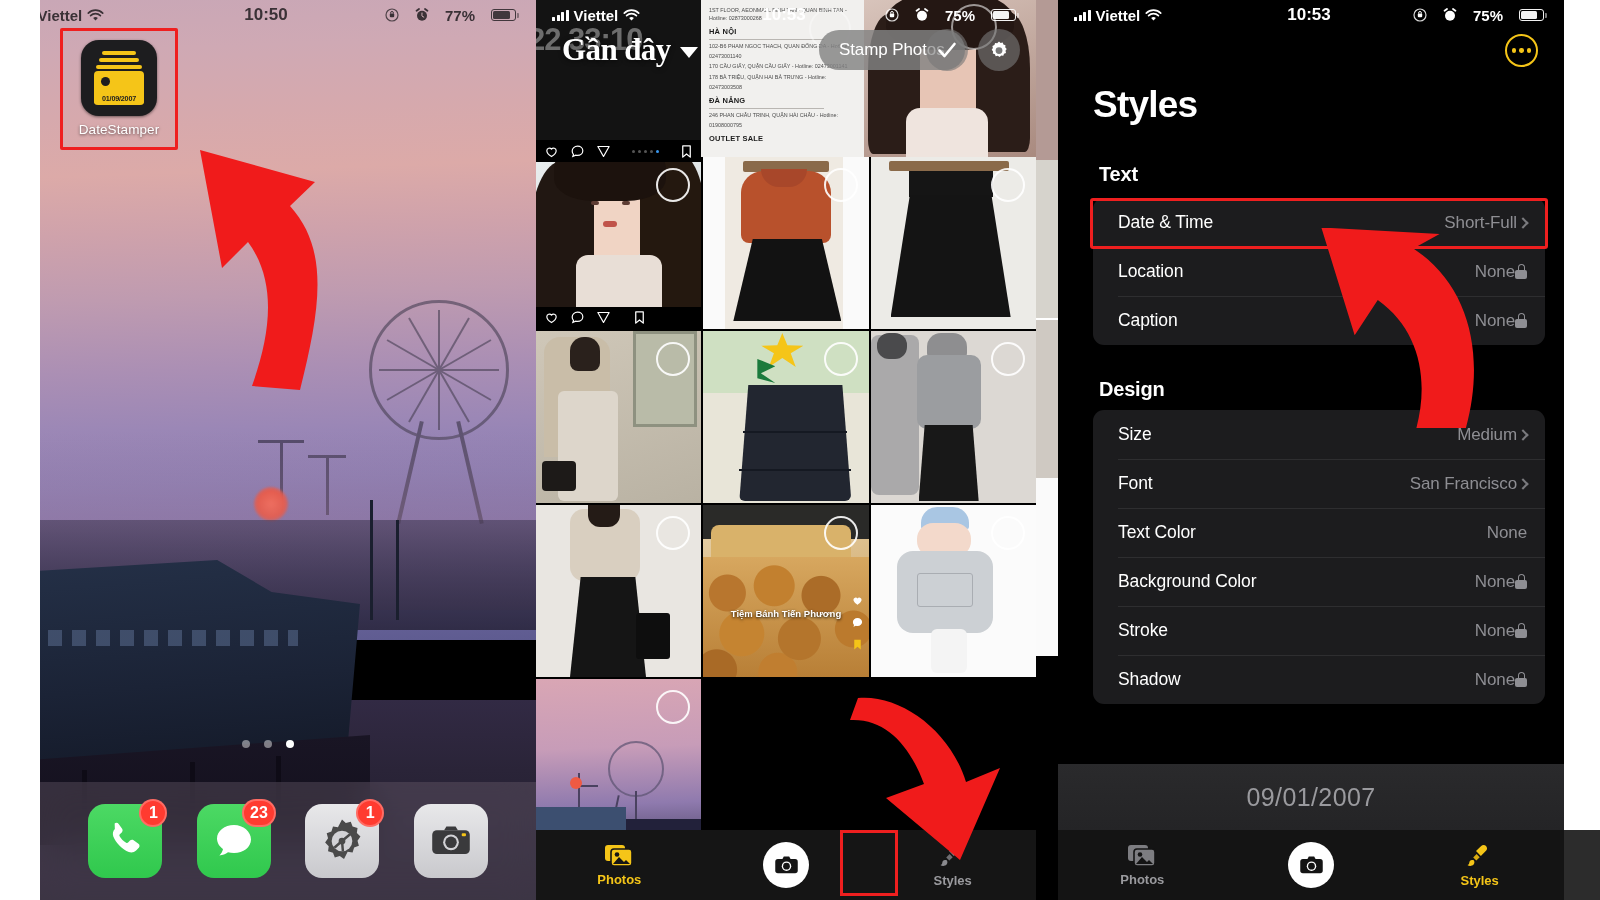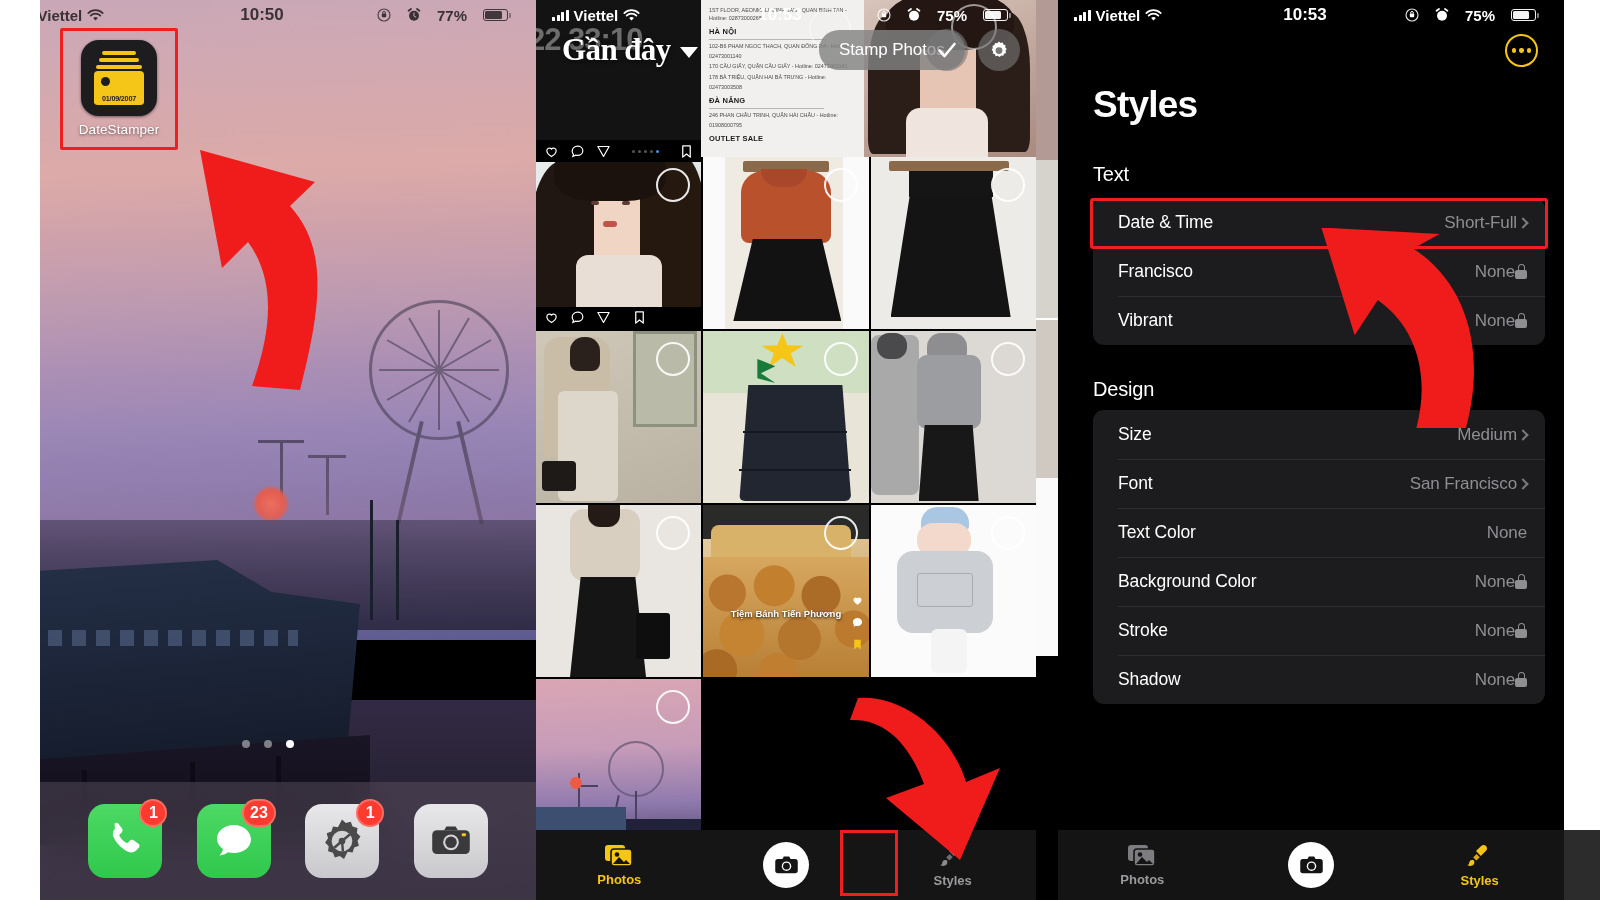--- a/index.html
+++ b/index.html
@@ -118,21 +118,21 @@
   .d-green { background:linear-gradient(180deg,#4cd964 0%,#30c84d 100%); }
   .d-gray { background:linear-gradient(180deg,#e8e8ea 0%,#c9c9cd 100%); }
   .badge {
     position:absolute; right:-5px; top:-5px; min-width:28px; height:28px; padding:0 6px; border-radius:14px;
     background:#ff3b30; color:#fff; font-size:16px; font-weight:600; display:flex; align-items:center;
     justify-content:center; border:2px solid rgba(255,255,255,.25); z-index:3;
   }
   .gl { position:absolute; left:50%; top:50%; transform:translate(-50%,-50%); }
 
   
-  .statusbar { position:absolute; left:0; right:12px; top:0; height:30px; display:flex; align-items:center;
+  .statusbar { position:absolute; left:0; right:4px; top:0; height:30px; display:flex; align-items:center;
     padding:0 16px; font-size:15px; font-weight:600; z-index:25; }
   .sb-left { display:flex; align-items:center; gap:5px; }
   .sb-time { position:absolute; left:0; right:0; text-align:center; font-size:17px; font-weight:600; pointer-events:none; }
   .sb-right { margin-left:auto; display:flex; align-items:center; gap:16px; font-size:15px; font-weight:600; }
   .bars { display:flex; align-items:flex-end; gap:1.5px; height:11px; }
   .bars i { width:3px; background:currentColor; border-radius:.5px; }
   .bars i:nth-child(1){height:4px}.bars i:nth-child(2){height:6px}
   .bars i:nth-child(3){height:8.5px}.bars i:nth-child(4){height:11px}
   .batt { width:25px; height:12px; border:1.4px solid currentColor; border-radius:3px; position:relative; opacity:.95; }
   .batt:after { content:""; position:absolute; right:-3.5px; top:3.2px; width:2px; height:5px;
@@ -204,21 +204,21 @@
   .cam-fab { width:46px; height:46px; border-radius:50%; background:#fff; display:flex;
     align-items:center; justify-content:center; }
 
   
   .panel3 { position:relative; width:564px; height:900px; background:#fff; overflow:hidden; }
   .p3-inner { position:absolute; left:22px; top:0; width:506px; height:900px; background:#000; overflow:hidden; }
   .more-btn { position:absolute; right:26px; top:34px; width:33px; height:33px; border-radius:50%;
     border:2.2px solid #f5c518; display:flex; align-items:center; justify-content:center; gap:3px; z-index:6; }
   .more-btn i { width:4.3px; height:4.3px; border-radius:50%; background:#f5c518; }
   .p3-title { position:absolute; left:35px; top:84px; font-size:37px; font-weight:700; color:#fff; letter-spacing:-.8px; }
-  .sect-h { position:absolute; left:35px; font-size:20px; font-weight:400; color:#fff; letter-spacing:-.2px; }
+  .sect-h { position:absolute; left:41px; font-size:20px; font-weight:700; color:#fff; letter-spacing:-.2px; }
   .card { position:absolute; left:35px; width:452px; background:#1c1c1e; border-radius:11px; overflow:hidden; }
   .row { height:49px; display:flex; align-items:center; padding:0 18px 0 25px; position:relative; }
   .row + .row:before { content:""; position:absolute; left:25px; right:0; top:0; height:1px; background:#2e2e30; }
   .row .rl { font-size:17.5px; color:#fff; letter-spacing:-.1px; }
   .row .rr { margin-left:auto; display:flex; align-items:center; gap:0; font-size:17px; color:#8e8e93; letter-spacing:-.1px; }
   .chev { width:8px; height:8px; border-right:2.2px solid #7a7a7e; border-top:2.2px solid #7a7a7e;
     transform:rotate(45deg); margin-left:2px; }
   .lock { width:12px; height:15px; position:relative; display:inline-block; }
   .lock i { position:absolute; left:0; bottom:0; width:12px; height:9px; background:#8e8e93; border-radius:2px; }
   .lock b { position:absolute; left:2.5px; top:0; width:7px; height:7px; border:1.8px solid #8e8e93;
@@ -726,31 +726,31 @@
       <div class="sect-h" style="top:163px">Text</div>
       <div class="card" style="top:198px">
         <div class="row">
           <span class="rl">Date &amp; Time</span>
           <span class="rr">
               <span>Short-Full</span>
               <span class="chev"></span>
             </span>
         </div>
         <div class="row">
-          <span class="rl">Francisco</span>
+          <span class="rl">Location</span>
           <span class="rr">
               <span>None</span>
               <span class="lock">
                 <b></b>
                 <i></i>
               </span>
             </span>
         </div>
         <div class="row">
-          <span class="rl">Vibrant</span>
+          <span class="rl">Caption</span>
           <span class="rr">
               <span>None</span>
               <span class="lock">
                 <b></b>
                 <i></i>
               </span>
             </span>
         </div>
       </div>
       <div class="row-hl"></div>
@@ -802,20 +802,23 @@
           <span class="rr">
               <span>None</span>
               <span class="lock">
                 <b></b>
                 <i></i>
               </span>
             </span>
         </div>
       </div>
 
+      <div class="preview">
+        <span>09/01/2007</span>
+      </div>
 
       <div class="p3-tabbar">
         <div class="p3-tab">
           <svg width="30" height="26" viewBox="0 0 30 26">
             <rect x="1" y="2" width="20" height="16" rx="3" fill="#7d7d81"></rect>
             <rect x="7" y="6" width="21" height="17" rx="3" fill="#7d7d81" stroke="#141414" stroke-width="1.6"></rect>
             <circle cx="13" cy="11.5" r="2.3" fill="#141414"></circle>
             <path d="M9 21 15 14l5 5 2-2 4 4z" fill="#141414"></path>
           </svg>
           <span class="tlabel" style="color:#9a9a9e">Photos</span>

